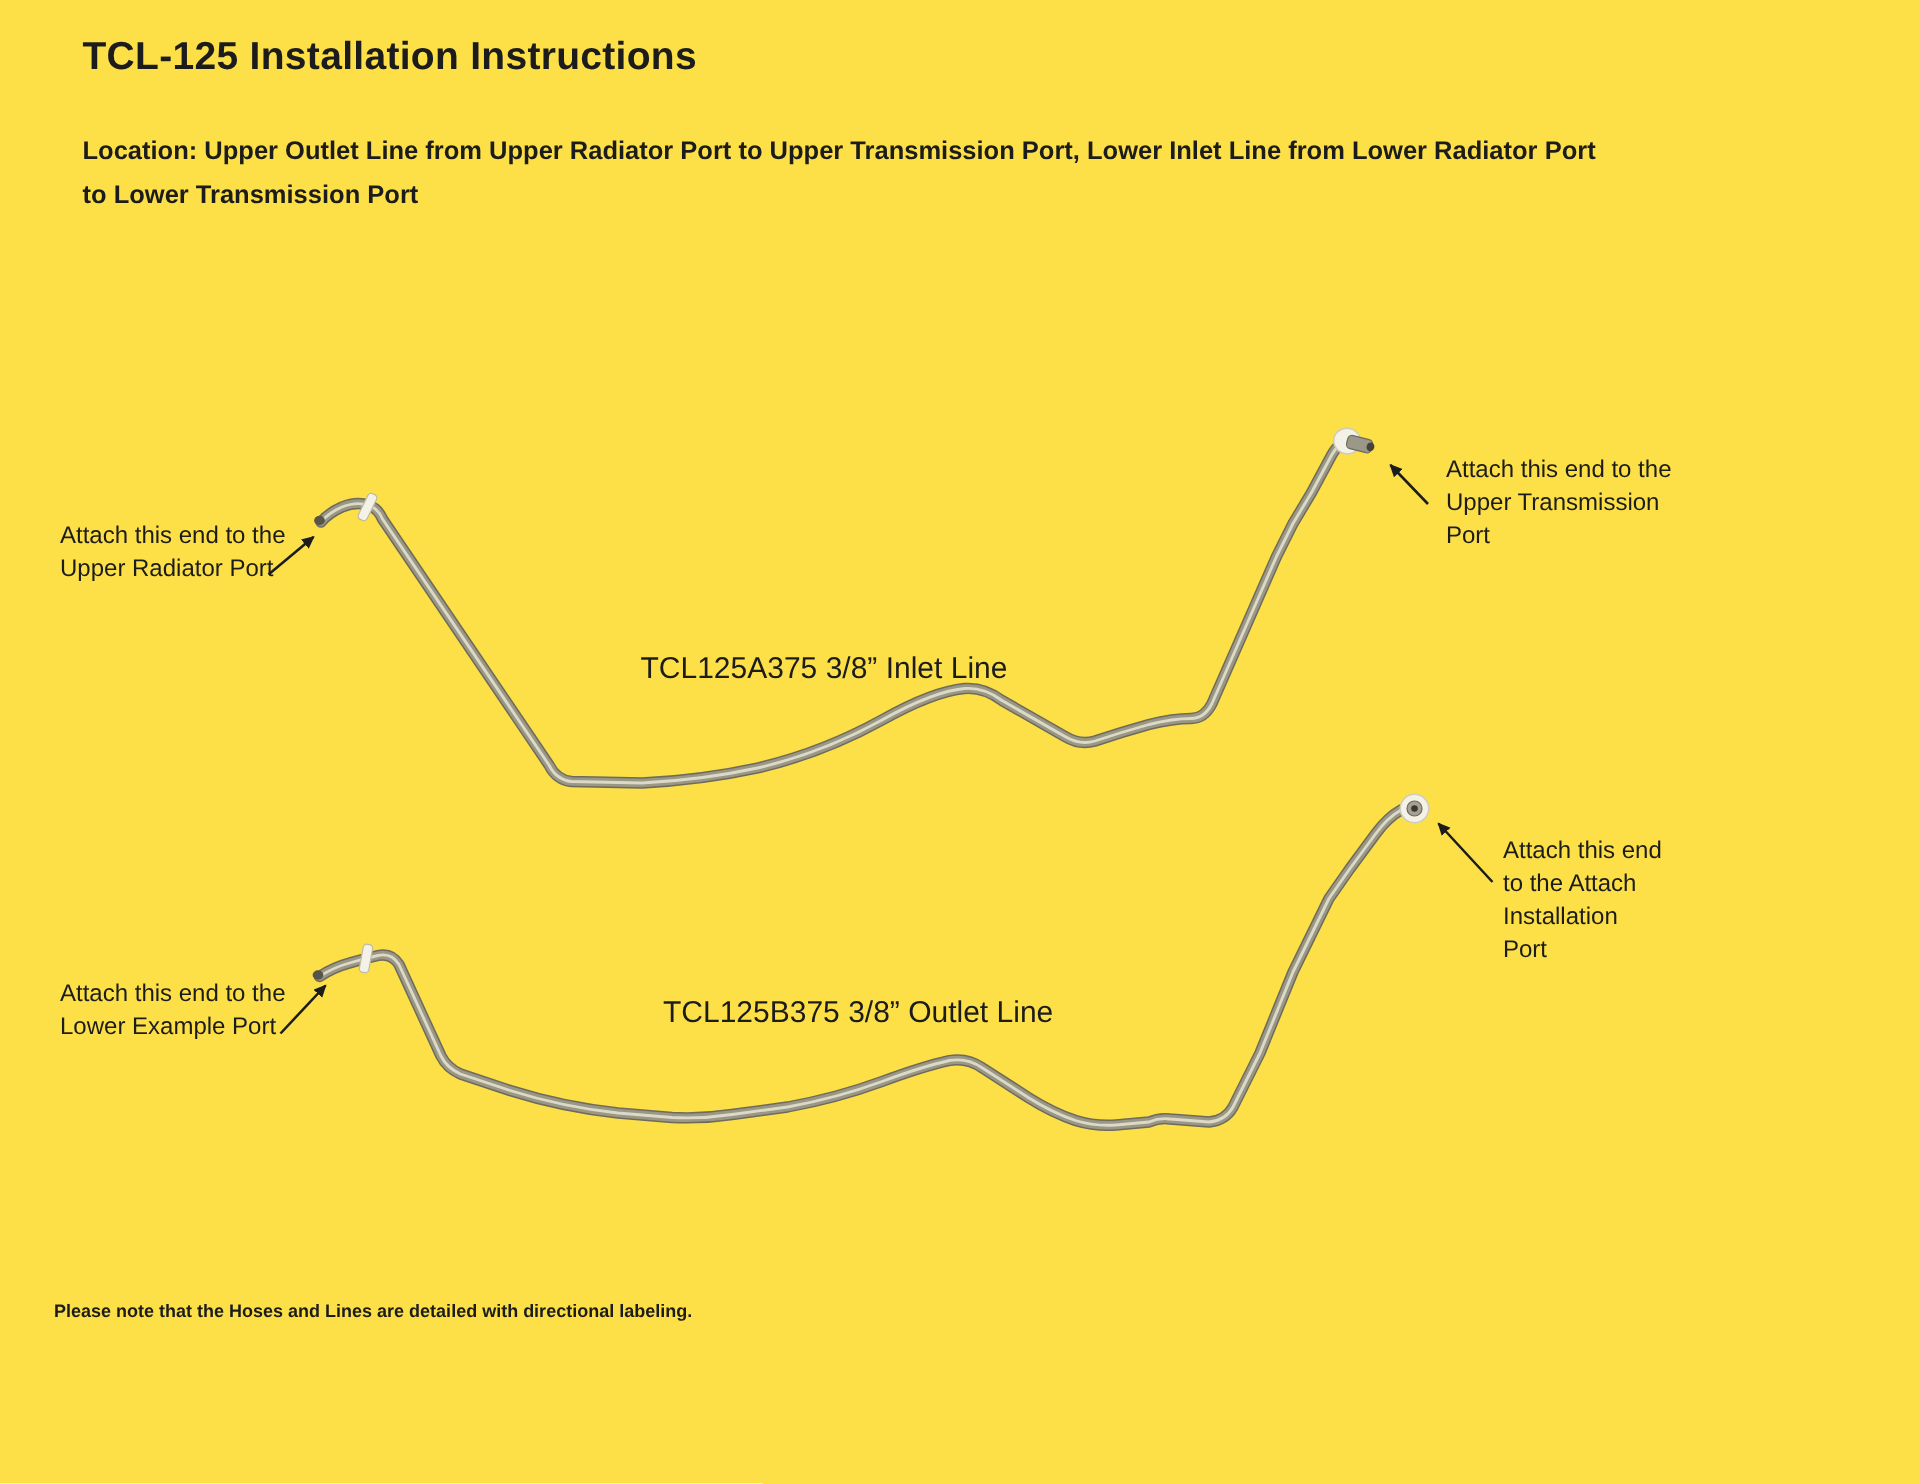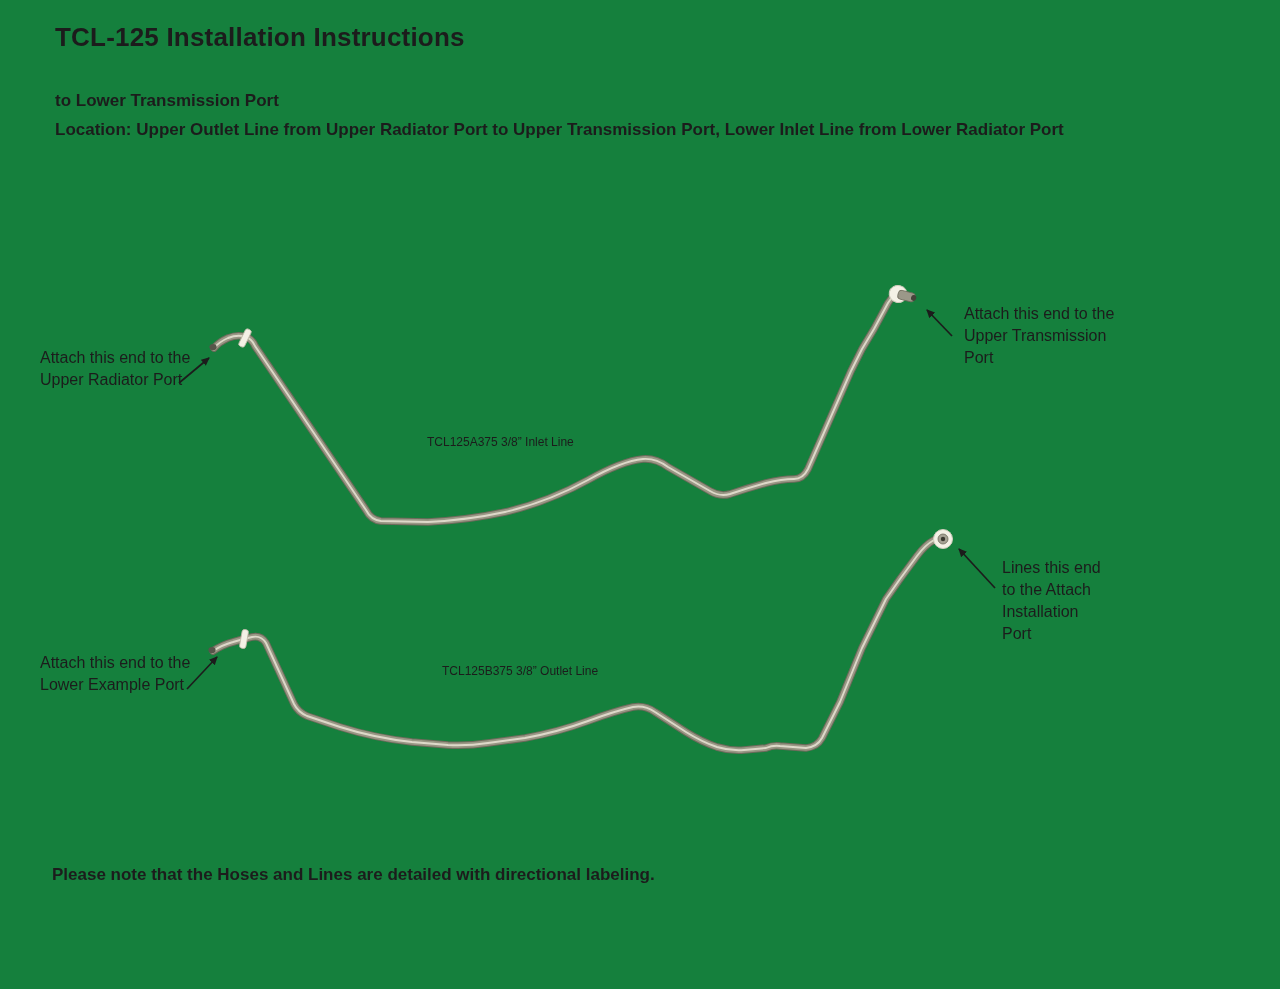--- a/index.html
+++ b/index.html
@@ -1,20 +1,20 @@
 <!DOCTYPE html>
 <html><head>
 <meta charset="utf-8">
 <style>
   html, body { margin: 0; padding: 0; background: #ffffff; }
   .page {
     position: relative;
     width: 1280px;
     height: 989px;
-    background: #15803d;
+    background: #fde047;
     font-family: "Liberation Sans", sans-serif;
     color: #1c1c1c;
     overflow: hidden;
     text-decoration: underline;
   }
   .abs { position: absolute; }
   .page-title {
     left: 55px; top: 22px;
     font-size: 26px;
     font-weight: bold;
@@ -26,54 +26,54 @@
     width: 1185px;
     font-size: 17px;
     font-weight: bold;
     line-height: 29px;
   }
   .intro-location { top: 86px; }
   .intro-removal  { top: 171px; }
   .intro-block span { display: block; }
   .diagram-svg { left: 0; top: 0; width: 1280px; height: 989px; }
   .part-label {
-    font-size: 12px;
+    font-size: 20px;
     font-weight: normal;
     white-space: nowrap;
   }
   .part-label-inlet  { left: 427px; top: 435px; }
   .part-label-outlet { left: 442px; top: 664px; }
   .ann {
     font-size: 16px;
     line-height: 22px;
     white-space: nowrap;
   }
   .ann span { display: block; }
   .ann-upper-radiator     { left: 40px;   top: 347px; }
   .ann-upper-transmission { left: 964px;  top: 303px; }
   .ann-lower-radiator     { left: 40px;   top: 652px; }
   .ann-lower-transmission { left: 1002px; top: 557px; }
   .footer-note {
-    left: 52px; top: 862px;
-    font-size: 17px;
+    left: 36px; top: 862px;
+    font-size: 12px;
     font-weight: bold;
     line-height: 25px;
   }
   .footer-note span { display: block; }
 </style>
 </head>
 <body>
 
 <div class="page">
 
   <h1 class="abs page-title">TCL-125 Installation Instructions</h1>
 
   <div class="abs intro-block intro-location">
+    <span>Location: Upper Outlet Line from Upper Radiator Port to Upper Transmission Port, Lower Inlet Line from Lower Radiator Port</span>
     <span>to Lower Transmission Port</span>
-    <span>Location: Upper Outlet Line from Upper Radiator Port to Upper Transmission Port, Lower Inlet Line from Lower Radiator Port</span>
   </div>
 
 
   <svg class="abs diagram-svg" viewBox="0 0 1280 989">
     <defs>
       <marker id="arrowhead" markerWidth="10" markerHeight="9" refX="7.5" refY="4" orient="auto" markerUnits="userSpaceOnUse">
         <path d="M0,0 L8.5,4 L0,8 z" fill="#1c1c1c"></path>
       </marker>
     </defs>
 
@@ -126,21 +126,21 @@
     <span>Upper Transmission</span>
     <span>Port</span>
   </div>
 
   <div class="abs ann ann-lower-radiator">
     <span>Attach this end to the</span>
     <span>Lower Example Port</span>
   </div>
 
   <div class="abs ann ann-lower-transmission">
-    <span>Lines this end</span>
+    <span>Attach this end</span>
     <span>to the Attach</span>
     <span>Installation</span>
     <span>Port</span>
   </div>
 
   <div class="abs footer-note">
     <span>Please note that the Hoses and Lines are detailed with directional labeling.</span>
   </div>
 
 </div>

